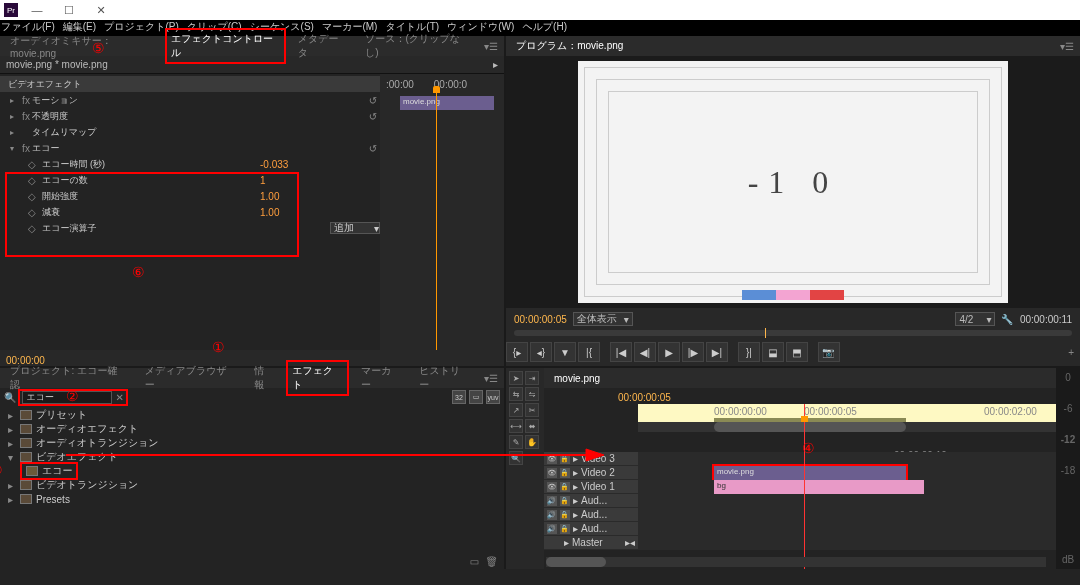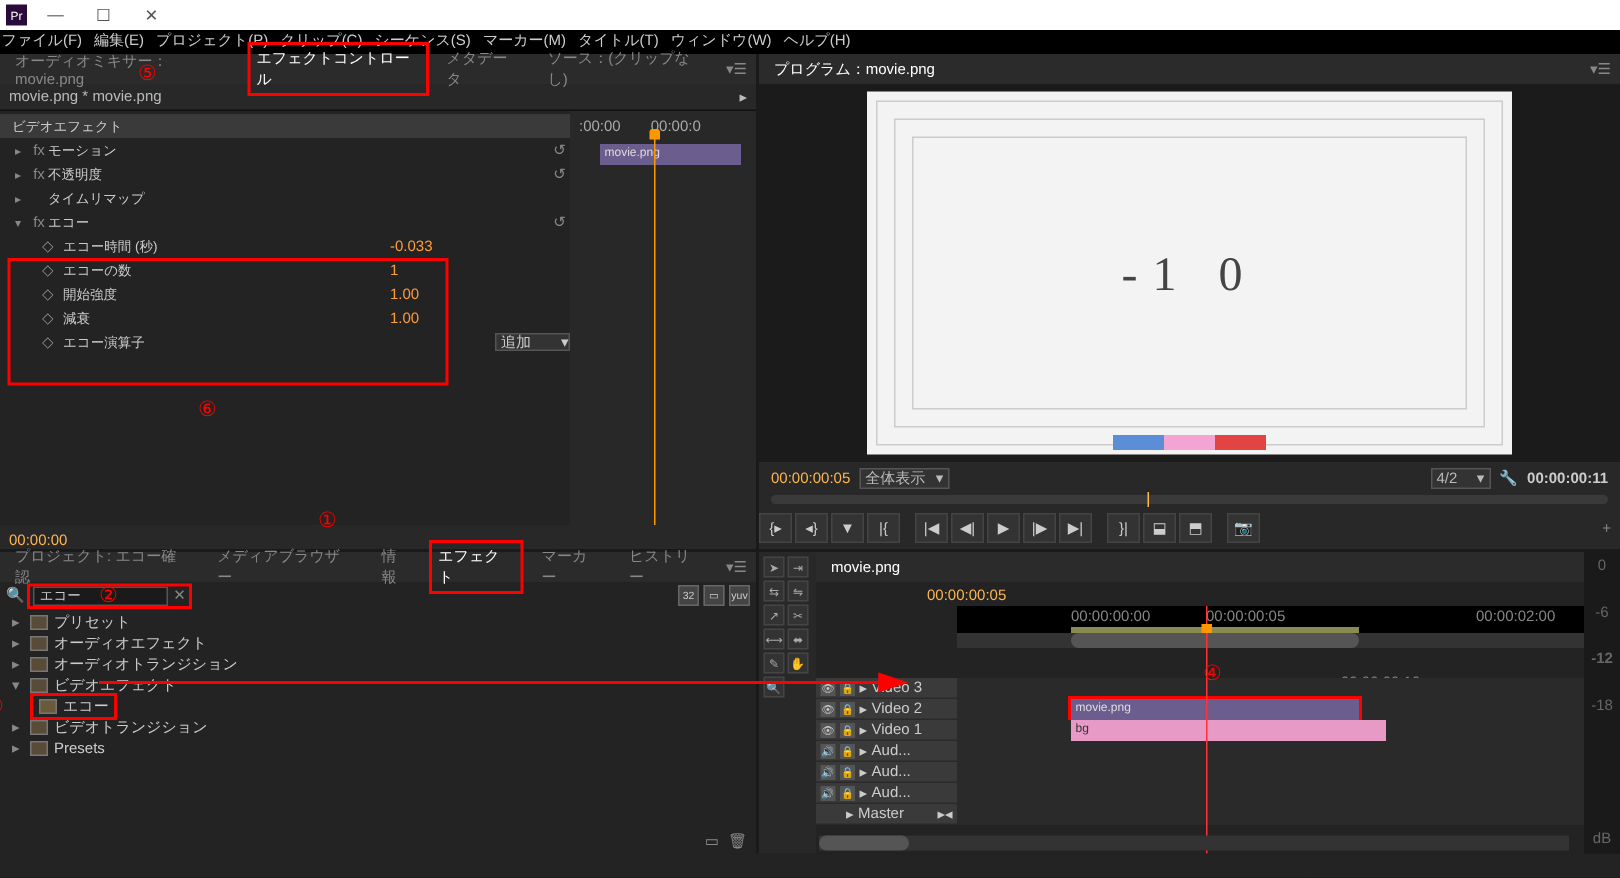--- a/index.html
+++ b/index.html
@@ -89,21 +89,21 @@
   .eff-footer { height:16px; display:flex; align-items:center; justify-content:flex-end; gap:6px; padding:0 6px;}
   .eff-footer .bin { color:#888;}
   .tl-left-tools { width:16px; background:#282828; display:flex; flex-direction:column; gap:1px; padding:2px 1px;}
   .tl-tool { width:14px; height:14px; background:#333; border:1px solid #444; color:#aaa; font-size:8px; display:flex; align-items:center; justify-content:center;}
   .tl-main { flex:1; position:relative; background:#232323;}
   .tl-tc { color:#ffb74d; padding-left:60px;}
   .tl-tracks-head { position:absolute; top:36px; left:0; width:90px; bottom:0;}
   .tl-track-head { height:14px; background:#3a3a3a; border-bottom:1px solid #2a2a2a; display:flex; align-items:center; gap:3px; padding:0 3px; font-size:8px;}
   .tl-head-toggle { width:10px; height:10px; background:#555; font-size:7px; display:flex; align-items:center; justify-content:center;}
   .tl-tracks { position:absolute; top:18px; left:90px; right:0; bottom:0;}
-  .tl-ruler { height:18px; background:#000000; position:relative; font-size:8px; color:#888; display:flex;}
+  .tl-ruler { height:18px; background:#fef9c3; position:relative; font-size:8px; color:#888; display:flex;}
   .tl-ruler .label { position:absolute; top:2px;}
   .tl-workarea { position:absolute; top:14px; left:76px; width:192px; height:4px; background:#8a8a55;}
   .tl-scroll { position:absolute; top:24px; left:0; right:0; height:10px; background:#333;}
   .tl-scroll .thumb { position:absolute; top:0; height:10px; background:#555; border-radius:5px;}
   .tl-track { position:absolute; left:0; right:0; height:14px; background:#2a2a2a;}
   .tl-clip { position:absolute; top:0; height:14px; font-size:8px; color:#ddd; padding:1px 3px;}
   .tl-clip.purple { background:#6b5e8f; }
   .tl-clip.pink { background:#e89ac7; color:#333;}
   .tl-playhead { position:absolute; top:0; bottom:0; width:1px; background:#ff3333; left:166px;}
   .tl-playhead::before { content:''; position:absolute; top:12px; left:-3px; width:7px; height:6px; background:#ff9800;}
@@ -252,21 +252,21 @@
         <div class="prog-dropdown">
             <span>全体表示</span>
             <span style="margin-left:auto">▾</span>
           </div>
         <div class="sep"></div>
         <div class="prog-dropdown" style="width:40px;">
             <span>4/2</span>
             <span style="margin-left:auto">▾</span>
           </div>
         <span>🔧</span>
-        <span style="color:#ccc;font-weight:bold;">00:00:00:11</span>
+        <span style="color:#ccc;">00:00:00:11</span>
       </div>
       <div style="height:8px; background:#282828; padding:0 8px;">
         <div style="height:6px; background:#3a3a3a; border-radius:3px; position:relative;">
           <div style="position:absolute; left:45%; top:-2px; width:1px; height:10px; background:#ffb74d;"></div>
         </div>
       </div>
       <div class="prog-transport">
         <div class="tbtn">{▸</div>
         <div class="tbtn">◂}</div>
         <div class="tbtn">▼</div>

